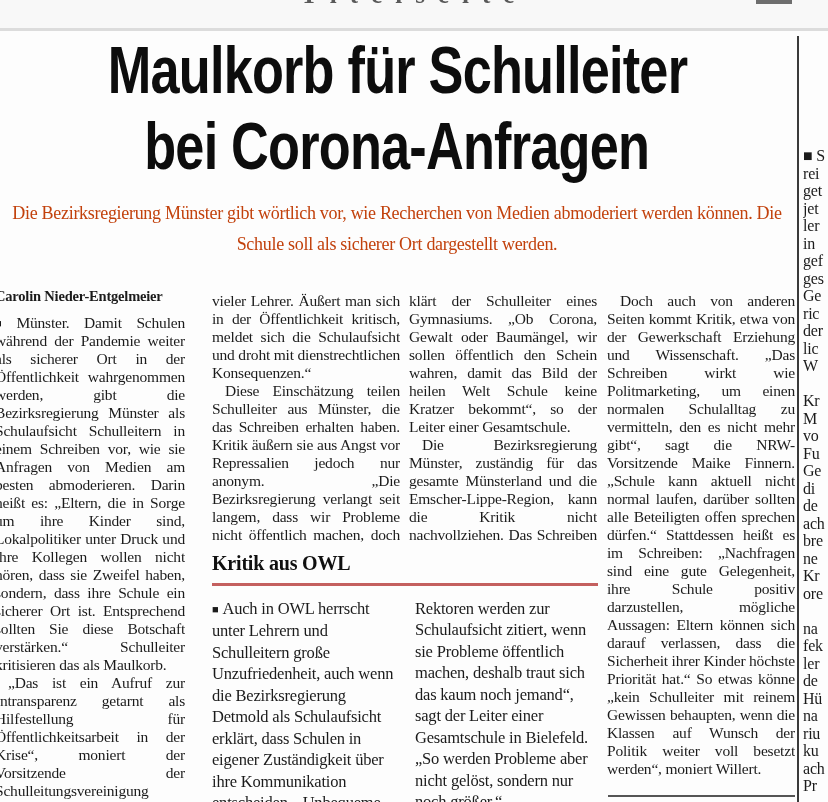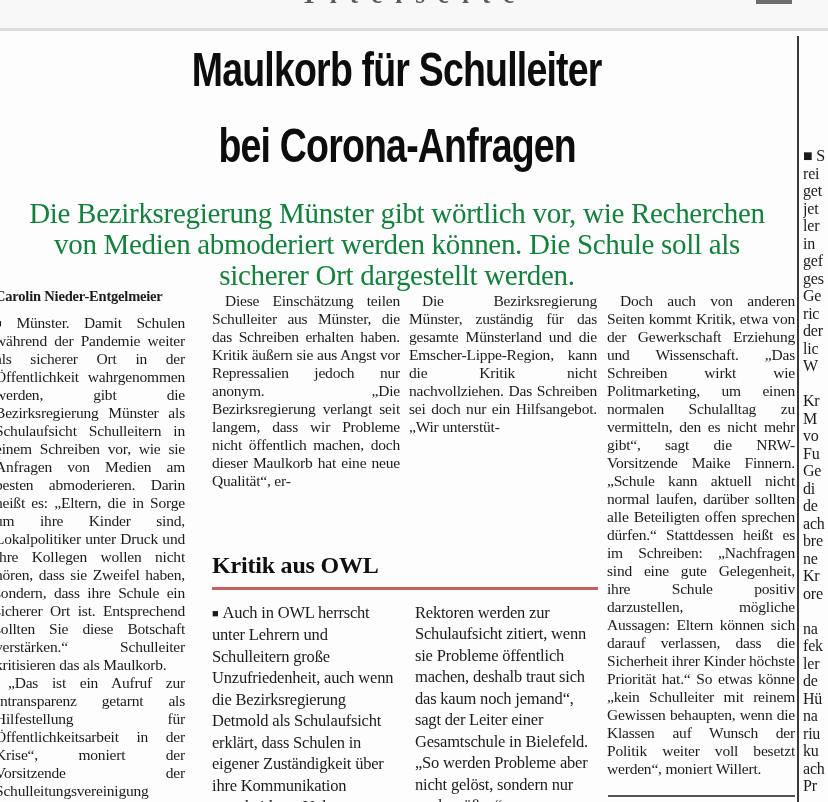--- a/index.html
+++ b/index.html
@@ -18,42 +18,42 @@
     font-family:"Liberation Serif",serif;font-size:25px;font-weight:bold;
     letter-spacing:13px;color:#5a5a5a;white-space:nowrap;
   }
   .menu-bar{
     position:absolute;right:36px;top:0;width:36px;height:4px;background:#6e6e6e;
   }
   
   .headline{
     position:absolute;left:0;top:32px;width:794px;text-align:center;
     font-family:"Liberation Sans",sans-serif;font-weight:700;color:#0d0d0d;
-    font-size:48px;line-height:76px;letter-spacing:-1px;
+    font-size:67px;line-height:76px;letter-spacing:-1px;
   }
   .headline .hl-line{display:inline-block;transform:scaleX(.78);transform-origin:50% 50%;white-space:nowrap;}
   .subheadline{
     position:absolute;left:10px;top:198px;width:774px;text-align:center;
-    font-size:29px;line-height:31px;color:#15803d;letter-spacing:-0.3px;
+    font-size:18px;line-height:31px;color:#c2410c;letter-spacing:-0.3px;
   }
   
   .col{position:absolute;overflow:hidden;}
   .byline{font-size:14.5px;font-weight:bold;letter-spacing:-0.2px;margin:0 0 9px 0;}
   .bodytext{font-size:15.5px;line-height:18px;text-align:justify;letter-spacing:-0.2px;}
   .bodytext p{margin:0;}
   .bodytext p.indent{text-indent:13px;}
   .bullet{font-size:11px;vertical-align:1px;margin-right:4px;}
   .lead{font-weight:normal;}
   #col1{left:-5px;top:288px;width:190px;height:514px;}
   #col2{left:212px;top:292px;width:188px;height:252px;}
   #col3{left:409px;top:292px;width:188px;height:252px;}
   #col4{left:607px;top:292px;width:188px;height:503px;}
   
   .infobox{position:absolute;left:212px;top:546px;width:386px;height:256px;overflow:hidden;}
-  .infobox-title{font-size:24px;font-weight:bold;color:#101010;margin:6px 0 8px 0;letter-spacing:-0.2px;}
+  .infobox-title{font-size:20px;font-weight:bold;color:#101010;margin:6px 0 8px 0;letter-spacing:-0.2px;}
   .infobox-rule{width:100%;height:2.5px;background:#c4605f;}
   .infobox-cols{display:flex;gap:20px;margin-top:12px;}
   .infobox-col{flex:1;font-size:16.5px;line-height:21.5px;letter-spacing:-0.2px;}
   .infobox-col p{margin:0;}
   
   .v-rule{position:absolute;left:797px;top:36px;width:2px;height:766px;background:#3a3a3a;}
   .side-fragments{
     position:absolute;left:803px;top:147px;width:25px;height:655px;overflow:hidden;
     font-size:16px;line-height:17.5px;white-space:nowrap;letter-spacing:-0.2px;
   }
@@ -76,24 +76,26 @@
 
 <div class="col" id="col1">
   <div class="byline">Carolin Nieder-Entgelmeier</div>
   <div class="bodytext">
     <p><span class="bullet">■</span><span class="lead">Münster.</span> <span>Damit Schulen während der Pandemie weiter als sicherer Ort in der Öffentlichkeit wahrgenommen werden, gibt die Bezirksregierung Münster als Schulaufsicht Schulleitern in einem Schreiben vor, wie sie Anfragen von Medien am besten abmoderieren. Darin heißt es: „Eltern, die in Sorge um ihre Kinder sind, Lokalpolitiker unter Druck und ihre Kollegen wollen nicht hören, dass sie Zweifel haben, sondern, dass ihre Schule ein sicherer Ort ist. Entsprechend sollten Sie diese Botschaft verstärken.“ Schulleiter kritisieren das als Maulkorb.</span></p>
     <p class="indent">„Das ist ein Aufruf zur Intransparenz getarnt als Hilfestellung für Öffentlichkeitsarbeit in der Krise“, moniert der Vorsitzende der Schulleitungsvereinigung NRW, Harald Willert. „Dieses hinterlistige und unaufrichtige Vorgehen bestätigt die Erfahrungen</p>
   </div>
 </div>
 
 <div class="col bodytext" id="col2">
+  <p>vieler Lehrer. Äußert man sich in der Öffentlichkeit kritisch, meldet sich die Schulaufsicht und droht mit dienstrechtlichen Konsequenzen.“</p>
   <p class="indent">Diese Einschätzung teilen Schulleiter aus Münster, die das Schreiben erhalten haben. Kritik äußern sie aus Angst vor Repressalien jedoch nur anonym. „Die Bezirksregierung verlangt seit langem, dass wir Probleme nicht öffentlich machen, doch dieser Maulkorb hat eine neue Qualität“, er-</p>
 </div>
 
 <div class="col bodytext" id="col3">
+  <p>klärt der Schulleiter eines Gymnasiums. „Ob Corona, Gewalt oder Baumängel, wir sollen öffentlich den Schein wahren, damit das Bild der heilen Welt Schule keine Kratzer bekommt“, so der Leiter einer Gesamtschule.</p>
   <p class="indent">Die Bezirksregierung Münster, zuständig für das gesamte Münsterland und die Emscher-Lippe-Region, kann die Kritik nicht nachvollziehen. Das Schreiben sei doch nur ein Hilfsangebot. „Wir unterstüt-</p>
 </div>
 
 <div class="col bodytext" id="col4">
   <p class="indent">Doch auch von anderen Seiten kommt Kritik, etwa von der Gewerkschaft Erziehung und Wissenschaft. „Das Schreiben wirkt wie Politmarketing, um einen normalen Schulalltag zu vermitteln, den es nicht mehr gibt“, sagt die NRW-Vorsitzende Maike Finnern. „Schule kann aktuell nicht normal laufen, darüber sollten alle Beteiligten offen sprechen dürfen.“ Stattdessen heißt es im Schreiben: „Nachfragen sind eine gute Gelegenheit, ihre Schule positiv darzustellen, mögliche Aussagen: Eltern können sich darauf verlassen, dass die Sicherheit ihrer Kinder höchste Priorität hat.“ So etwas könne „kein Schulleiter mit reinem Gewissen behaupten, wenn die Klassen auf Wunsch der Politik weiter voll besetzt werden“, moniert Willert.</p>
 </div>
 
 <div class="infobox">
   <div class="infobox-title">Kritik aus OWL</div>
   <div class="infobox-rule"></div>

